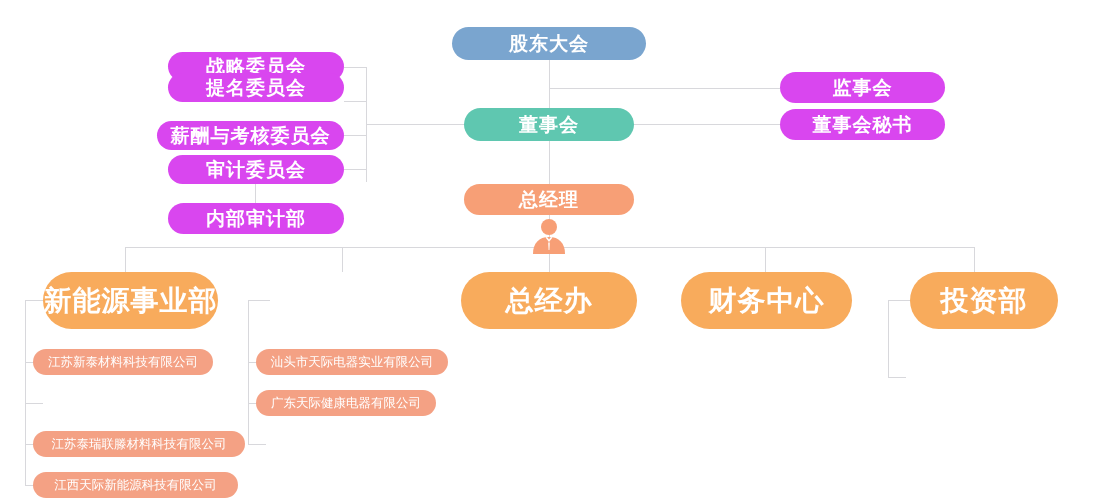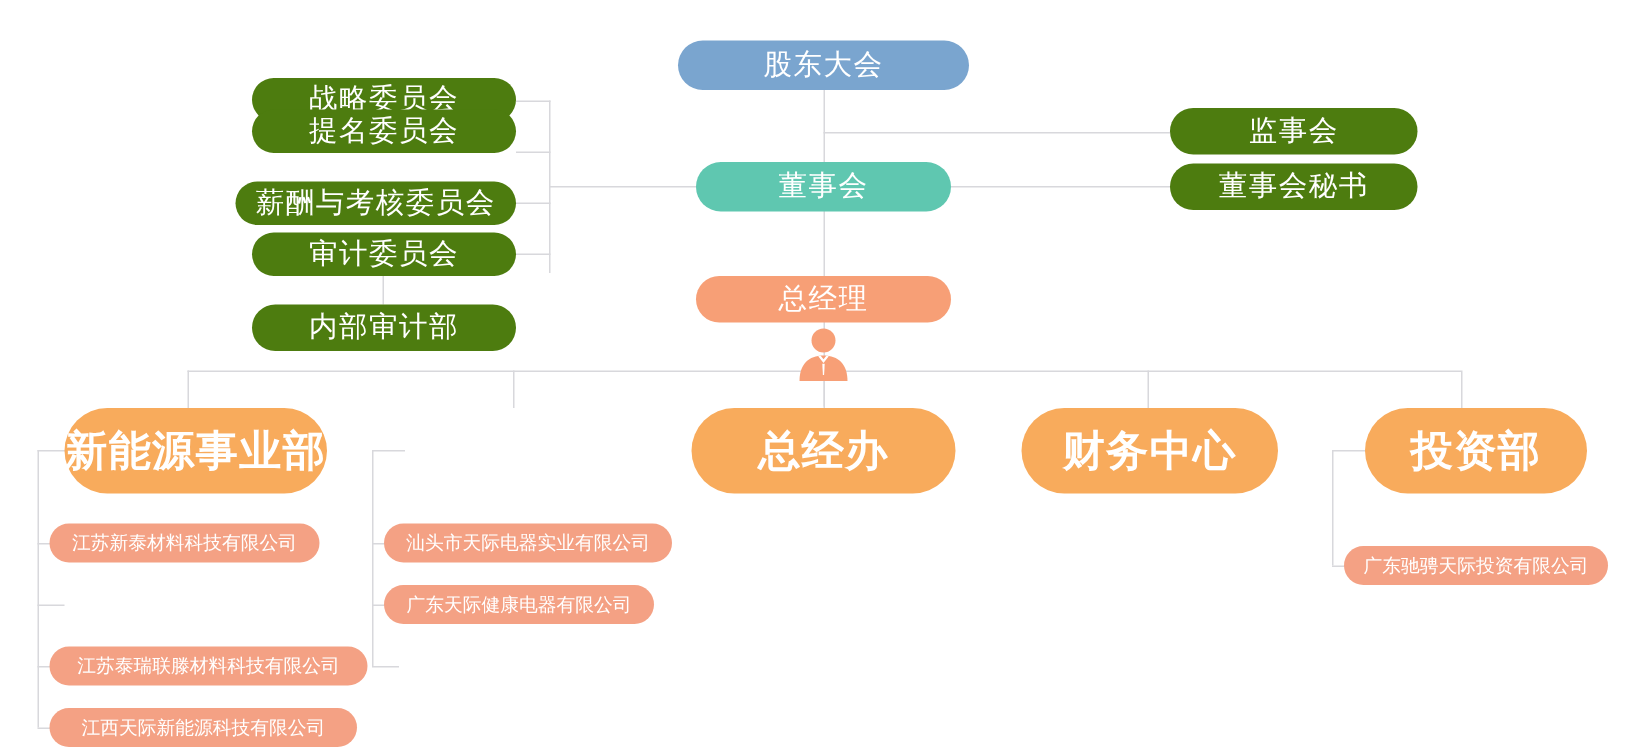--- a/index.html
+++ b/index.html
@@ -29,28 +29,28 @@
     display: flex;
     align-items: center;
     justify-content: center;
     box-sizing: border-box;
     color: #ffffff;
     text-align: center;
     white-space: nowrap;
     line-height: 1;
   }
   .node-strong {
-    font-weight: normal;
+    font-weight: bold;
     font-size: 19px;
     border-radius: 999px;
     letter-spacing: 1px;
   }
   .node-blue   { background: #7aa5cf; }
   .node-teal   { background: #5fc7b0; }
-  .node-gray   { background: #4d7c0f; align-items: center; }
+  .node-gray   { background: #d946ef; align-items: center; }
   .node-orange { background: #f79f76; }
   .node-dept   { background: #f8ab5c; }
 
   .node-dept {
     font-weight: bold;
     font-size: 28px;
     border-radius: 34px;
     letter-spacing: 1px;
   }
   .node-sub {
@@ -186,17 +186,14 @@
     <span>江西天际新能源科技有限公司</span>
   </div>
 
   <div class="node node-sub" style="left:256px; top:349px; width:192px; height:26px;">
     <span>汕头市天际电器实业有限公司</span>
   </div>
   <div class="node node-sub" style="left:256px; top:390px; width:180px; height:26px;">
     <span>广东天际健康电器有限公司</span>
   </div>
 
-  <div class="node node-sub" style="left:896px; top:364px; width:176px; height:26px;">
-    <span>广东驰骋天际投资有限公司</span>
-  </div>
 
 </div>
 
 </body></html>

